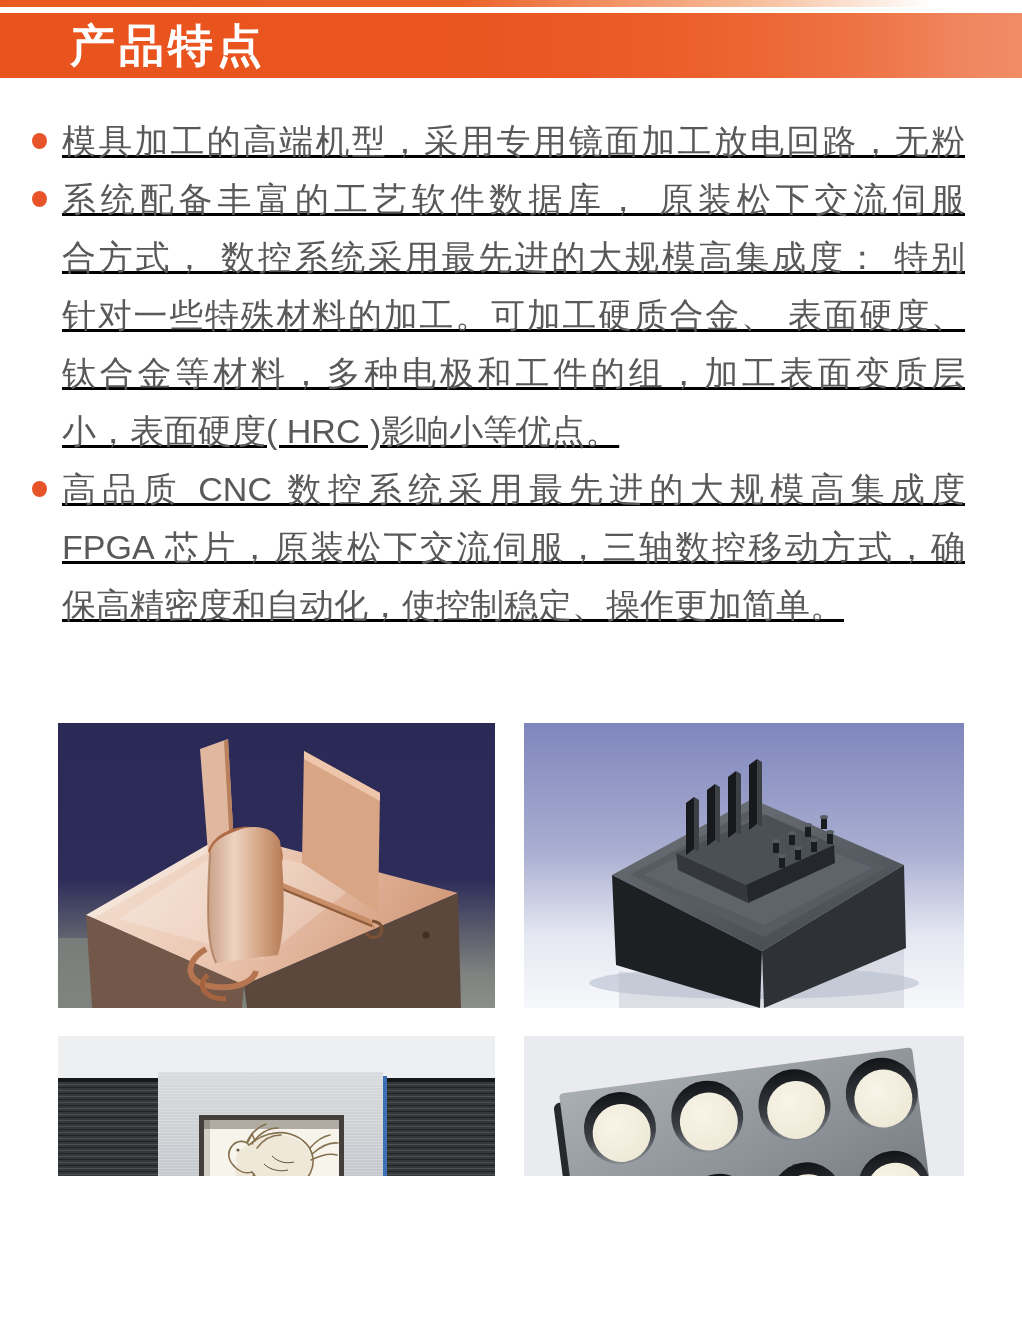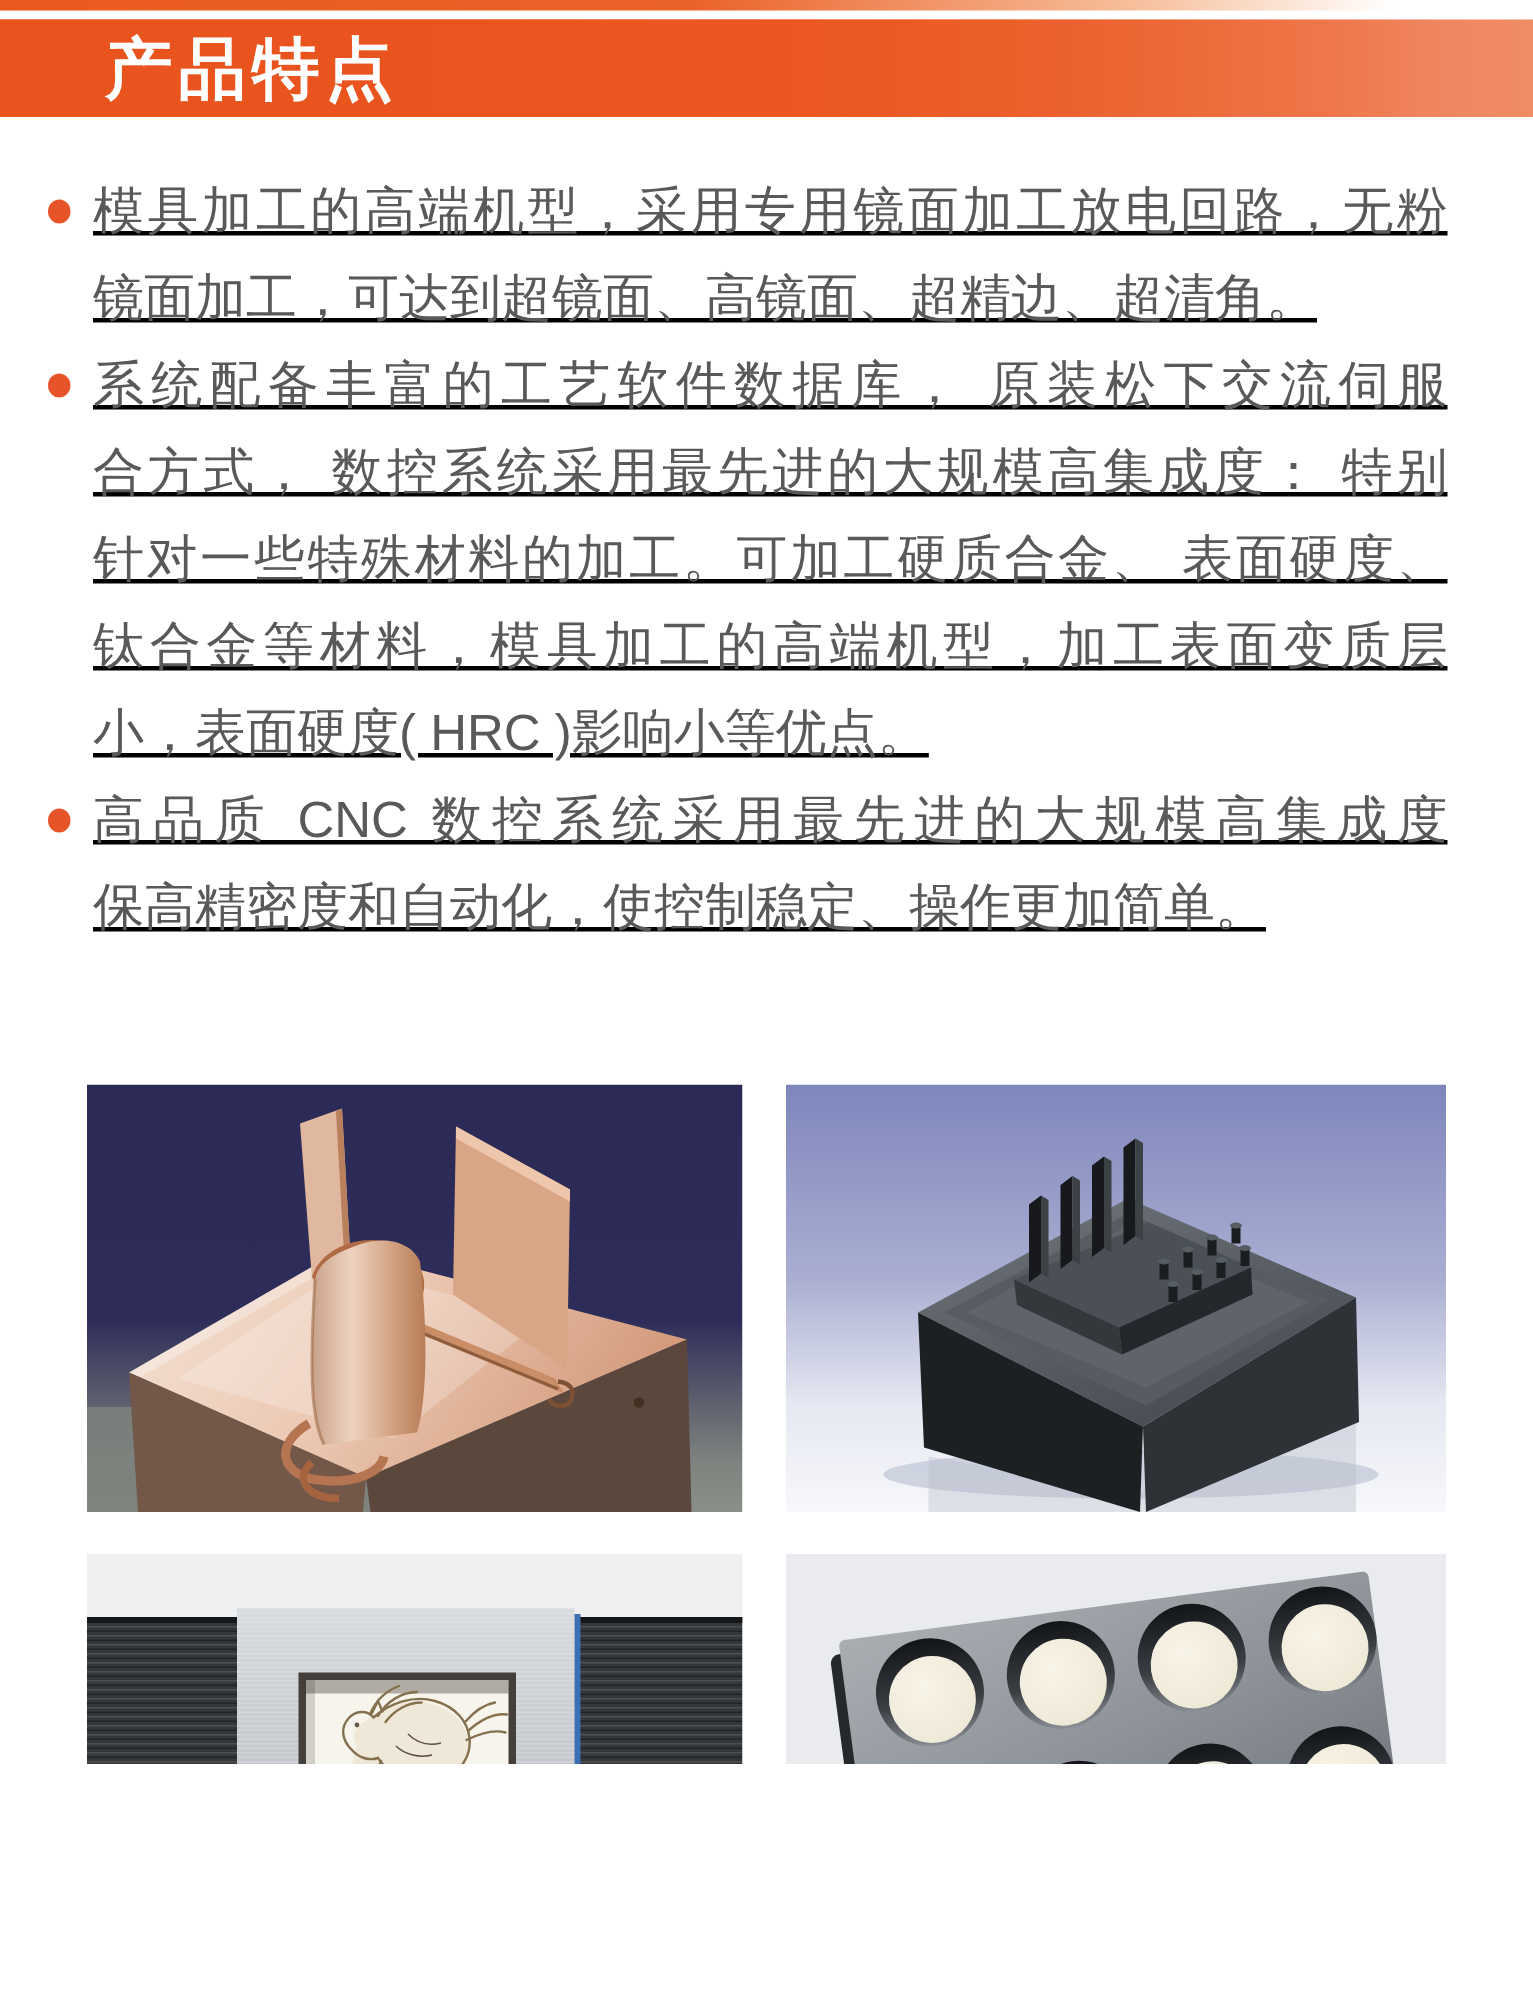--- a/index.html
+++ b/index.html
@@ -37,37 +37,37 @@
 
   <div class="banner">
     <h1 class="banner-title">产品特点</h1>
   </div>
 
   <ul class="features">
     <li class="feature">
       <span class="dot"></span>
       <div>
         <div class="fline jl">模具加工的高端机型，采用专用镜面加工放电回路，无粉</div>
-        <div class="fline">镜面加工，可达到超镜面、高镜面、超精边、超清角。</div>
       </div>
     </li>
     <li class="feature">
       <span class="dot"></span>
       <div>
         <div class="fline jl">系统配备丰富的工艺软件数据库， 原装松下交流伺服</div>
         <div class="fline jl">合方式， 数控系统采用最先进的大规模高集成度： 特别</div>
         <div class="fline jl">针对一些特殊材料的加工。可加工硬质合金、 表面硬度、</div>
-        <div class="fline jl">钛合金等材料，模具加工的高端机型，加工表面变质层</div>
+        <div class="fline jl">钛合金等材料，多种电极和工件的组，加工表面变质层</div>
         <div class="fline">小，表面硬度( HRC )影响小等优点。</div>
       </div>
     </li>
     <li class="feature">
       <span class="dot"></span>
       <div>
         <div class="fline jl">高品质 CNC 数控系统采用最先进的大规模高集成度</div>
+        <div class="fline jl">FPGA 芯片，原装松下交流伺服，三轴数控移动方式，确</div>
         <div class="fline">保高精密度和自动化，使控制稳定、操作更加简单。</div>
       </div>
     </li>
   </ul>
 
   <div class="gallery">
 
     <figure>
       <svg viewBox="0 0 437 285" width="437" height="285">
         <defs>

